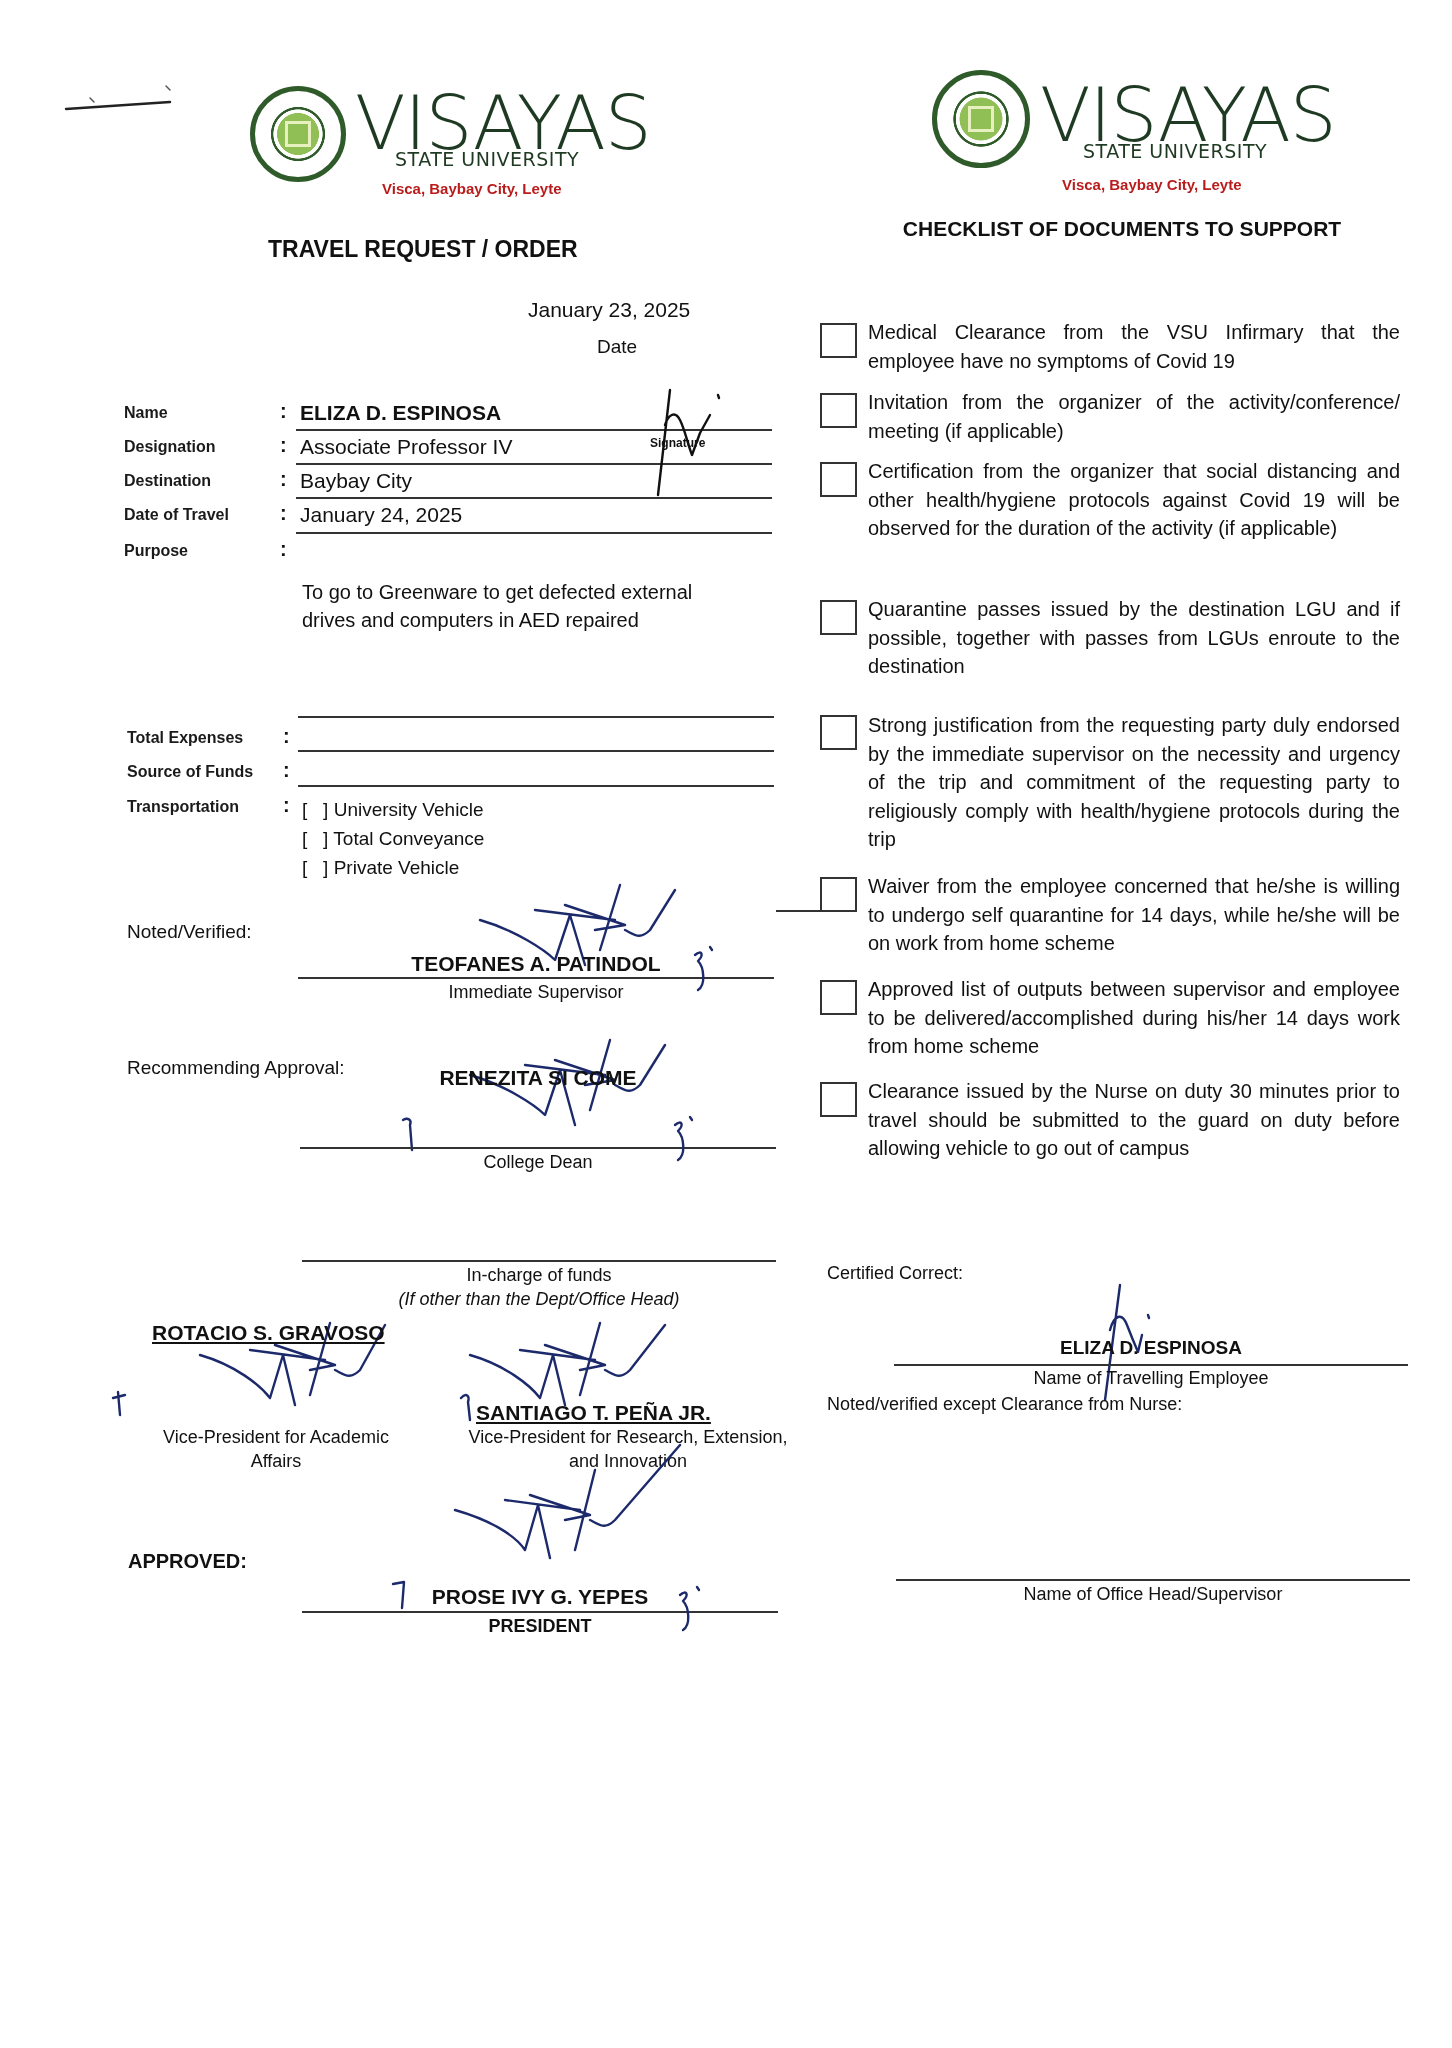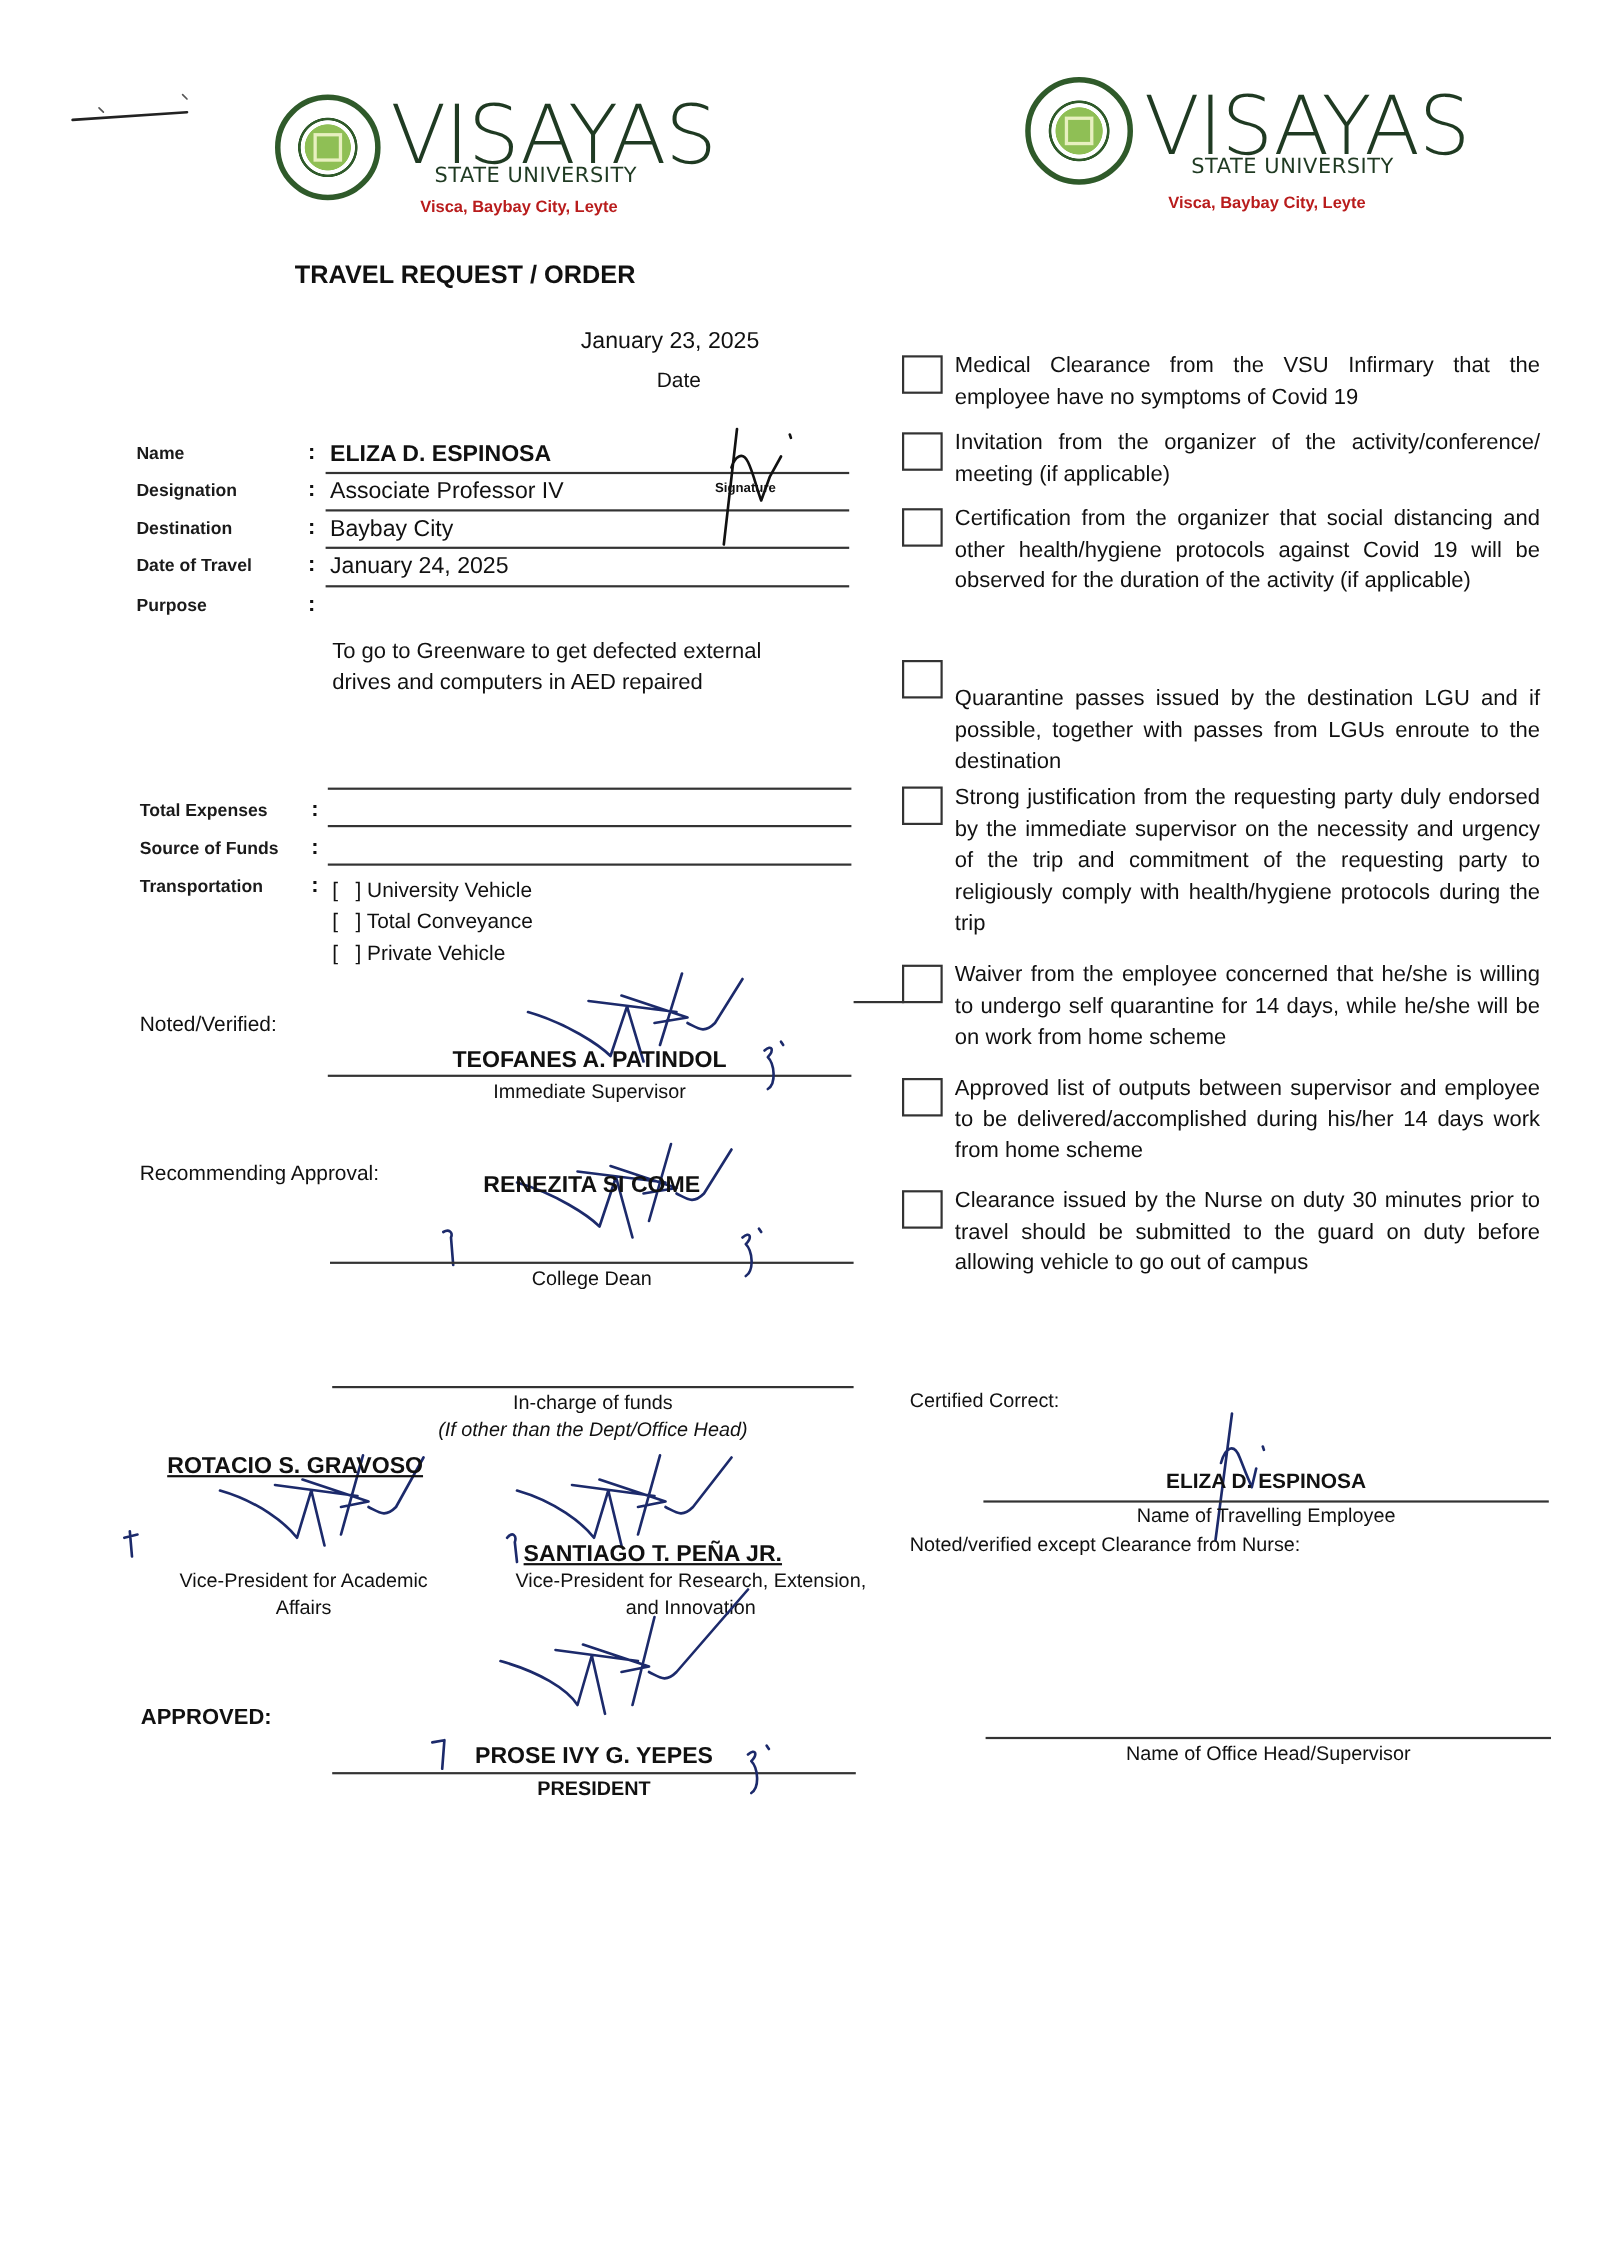--- a/index.html
+++ b/index.html
@@ -55,20 +55,21 @@
     <div class="core"></div>
   </div>
 <div class="brand" style="left:1040px;top:78px;">
   <div class="big">VISAYAS</div>
 </div>
 <div class="brand" style="left:1083px;top:142px;">
   <div class="sub">STATE UNIVERSITY</div>
 </div>
 <div class="addr" style="left:1062px;top:176px;">Visca, Baybay City, Leyte</div>
 <div class="title" style="left:862px;top:214px;width:520px;text-align:center;font-size:21px;line-height:30px;">
+  <div>CHECKLIST OF DOCUMENTS TO SUPPORT</div>
 </div>
 
 <div class="val" style="left:528px;top:298px;">January 23, 2025</div>
 <div class="val" style="left:597px;top:336px;font-size:19px;">Date</div>
 
 <div>
   <div class="lbl" style="left:124px;top:404px;">Name</div>
   <div class="colon" style="left:280px;top:400px;">:</div>
   <div class="val b" style="left:300px;top:401px;">ELIZA D. ESPINOSA</div>
   <div class="uline" style="left:296px;top:429px;width:476px;"></div>
@@ -205,21 +206,21 @@
   <div class="cb" style="left:820px;top:323px;"></div>
   <div class="cl-text" style="top:318px;">Medical Clearance from the VSU Infirmary that the employee have no symptoms of Covid 19</div>
 
   <div class="cb" style="left:820px;top:393px;"></div>
   <div class="cl-text" style="top:388px;">Invitation from the organizer of the activity/conference/ meeting (if applicable)</div>
 
   <div class="cb" style="left:820px;top:462px;"></div>
   <div class="cl-text" style="top:457px;">Certification from the organizer that social distancing and other health/hygiene protocols against Covid 19 will be observed for the duration of the activity  (if applicable)</div>
 
   <div class="cb" style="left:820px;top:600px;"></div>
-  <div class="cl-text" style="top:621px;">Quarantine passes issued by the destination LGU and if possible, together with passes from LGUs enroute to the destination</div>
+  <div class="cl-text" style="top:595px;">Quarantine passes issued by the destination LGU and if possible, together with passes from LGUs enroute to the destination</div>
 
   <div class="cb" style="left:820px;top:715px;"></div>
   <div class="cl-text" style="top:711px;">Strong justification from the requesting party duly endorsed by the immediate supervisor on the necessity and urgency of the trip and commitment of the requesting party to religiously comply with health/hygiene protocols during the trip</div>
 
   <div class="uline" style="left:776px;top:910px;width:46px;"></div>
   <div class="cb" style="left:820px;top:877px;"></div>
   <div class="cl-text" style="top:872px;">Waiver from the employee concerned that he/she is willing to undergo self quarantine for 14 days, while he/she will be on work from home scheme</div>
 
   <div class="cb" style="left:820px;top:980px;"></div>
   <div class="cl-text" style="top:975px;">Approved list of outputs between supervisor and employee to be delivered/accomplished during his/her 14 days work from home scheme</div>

